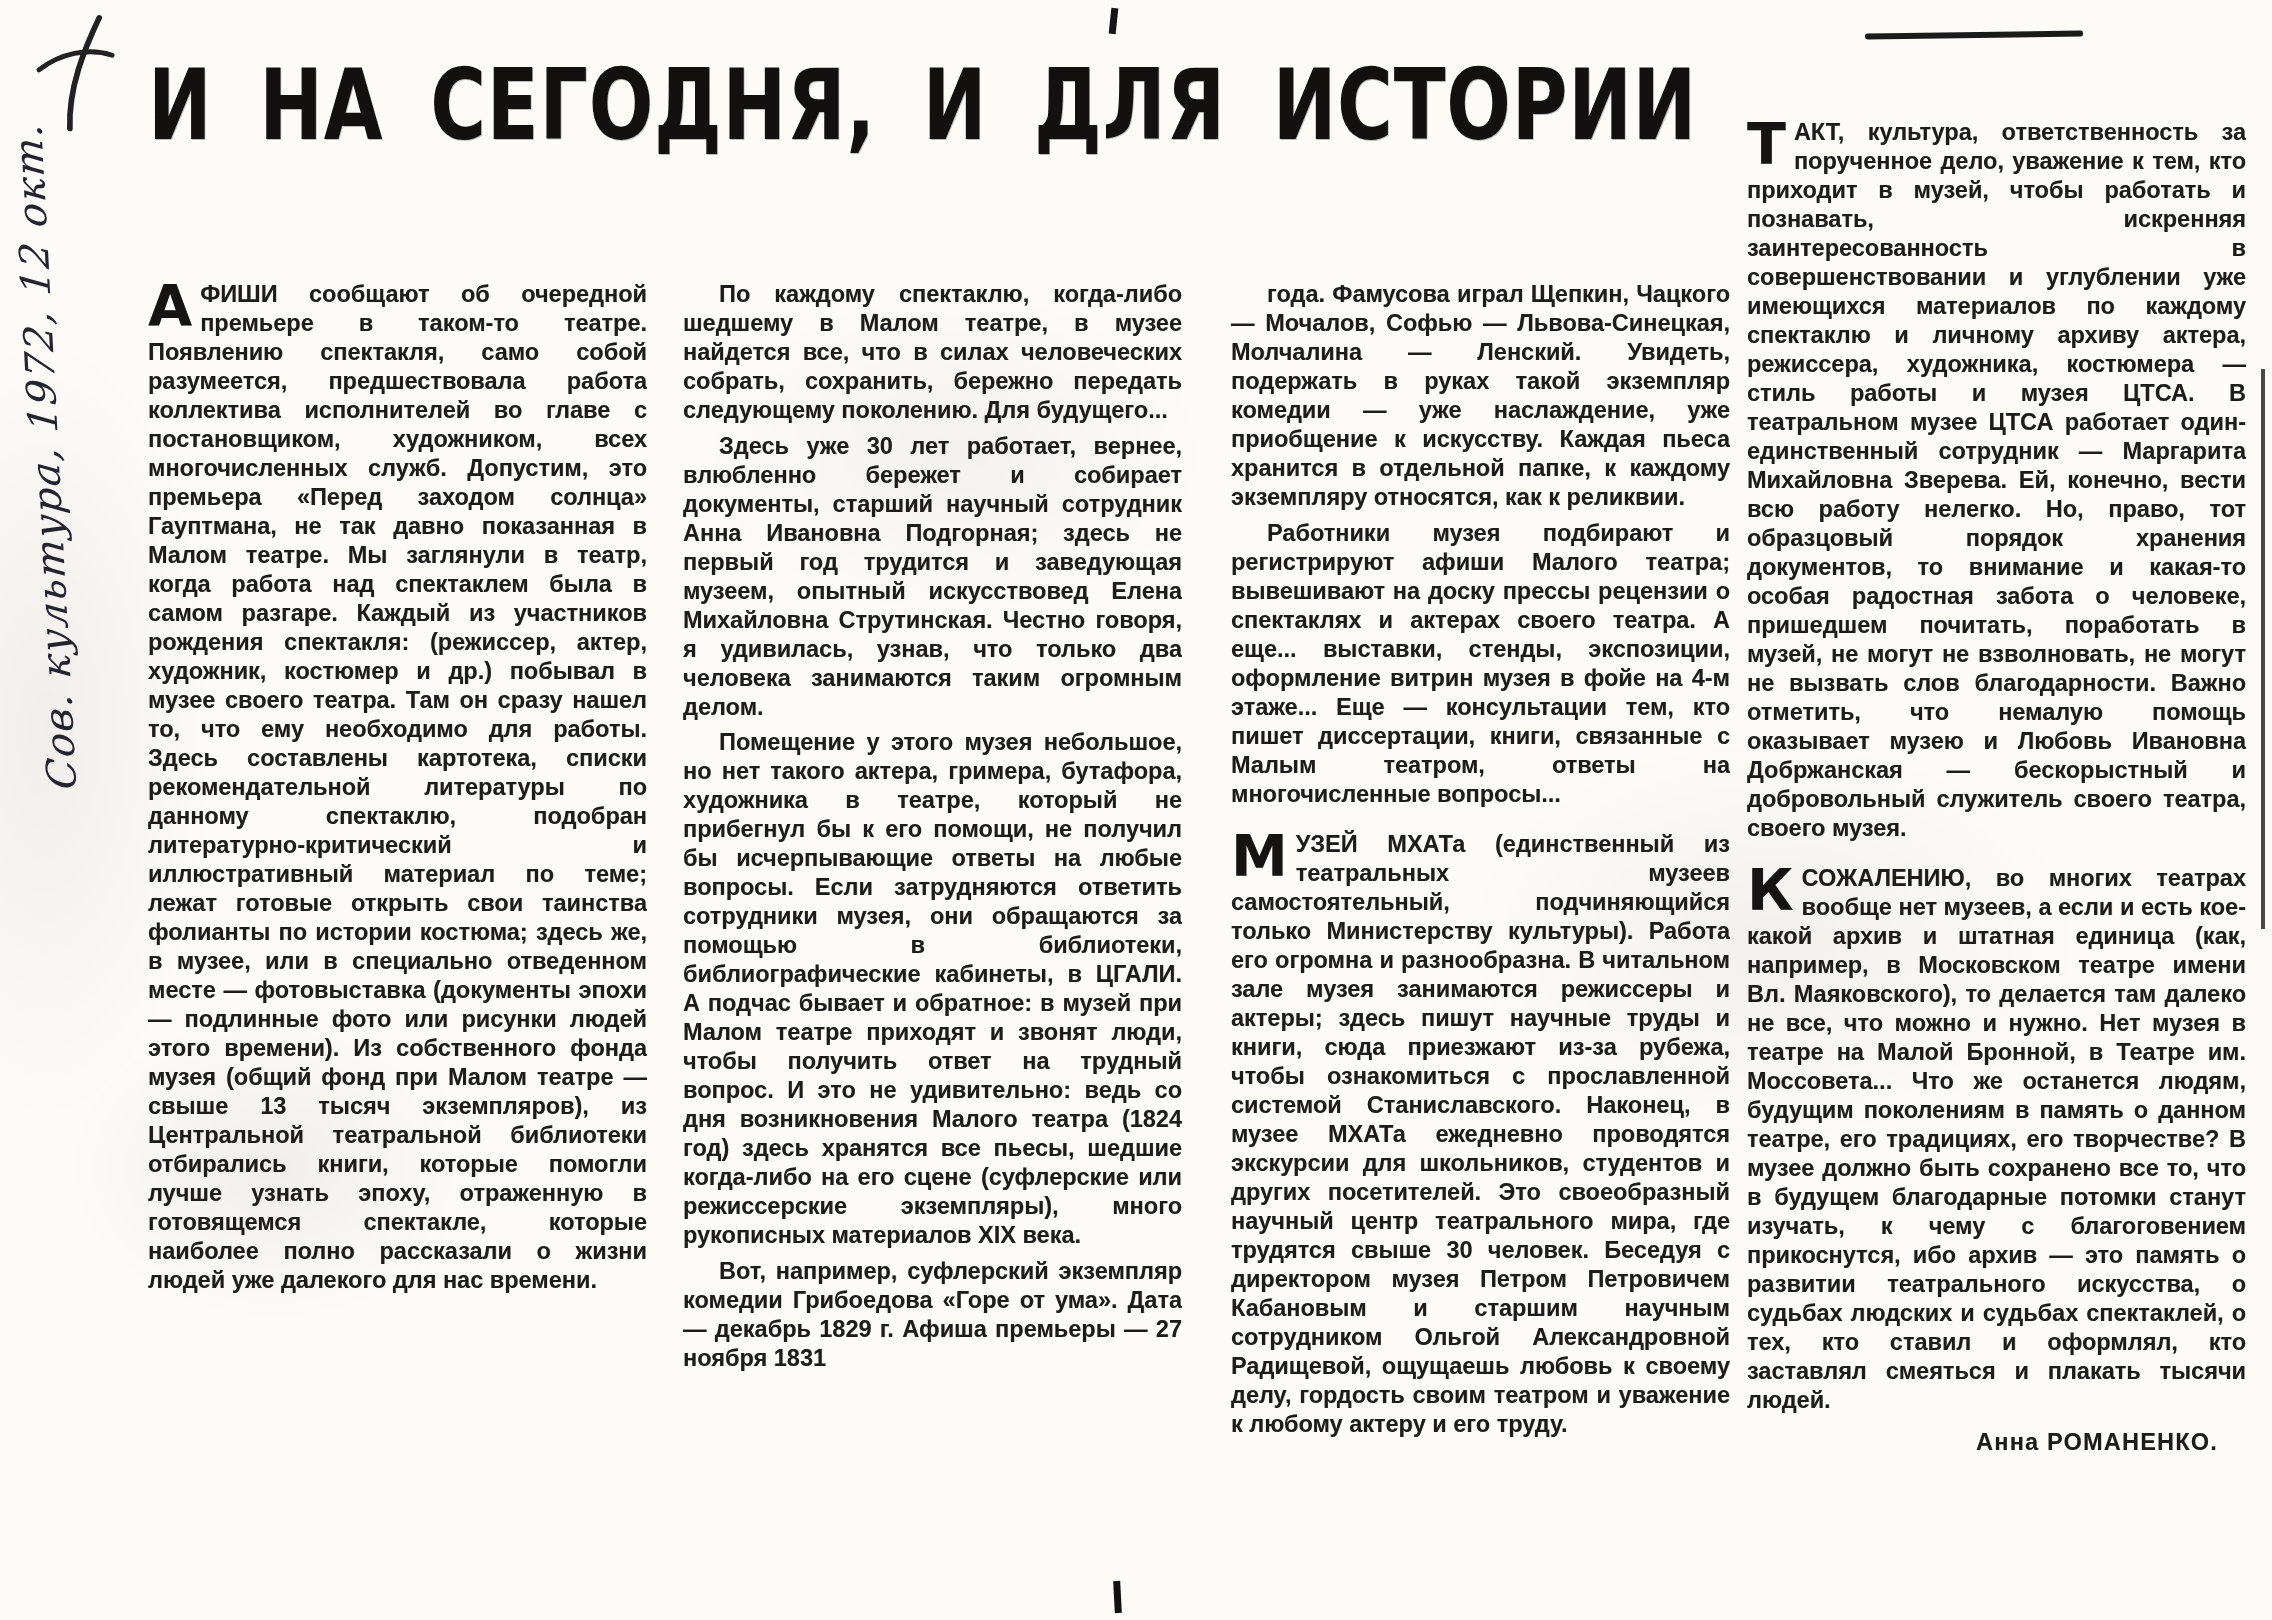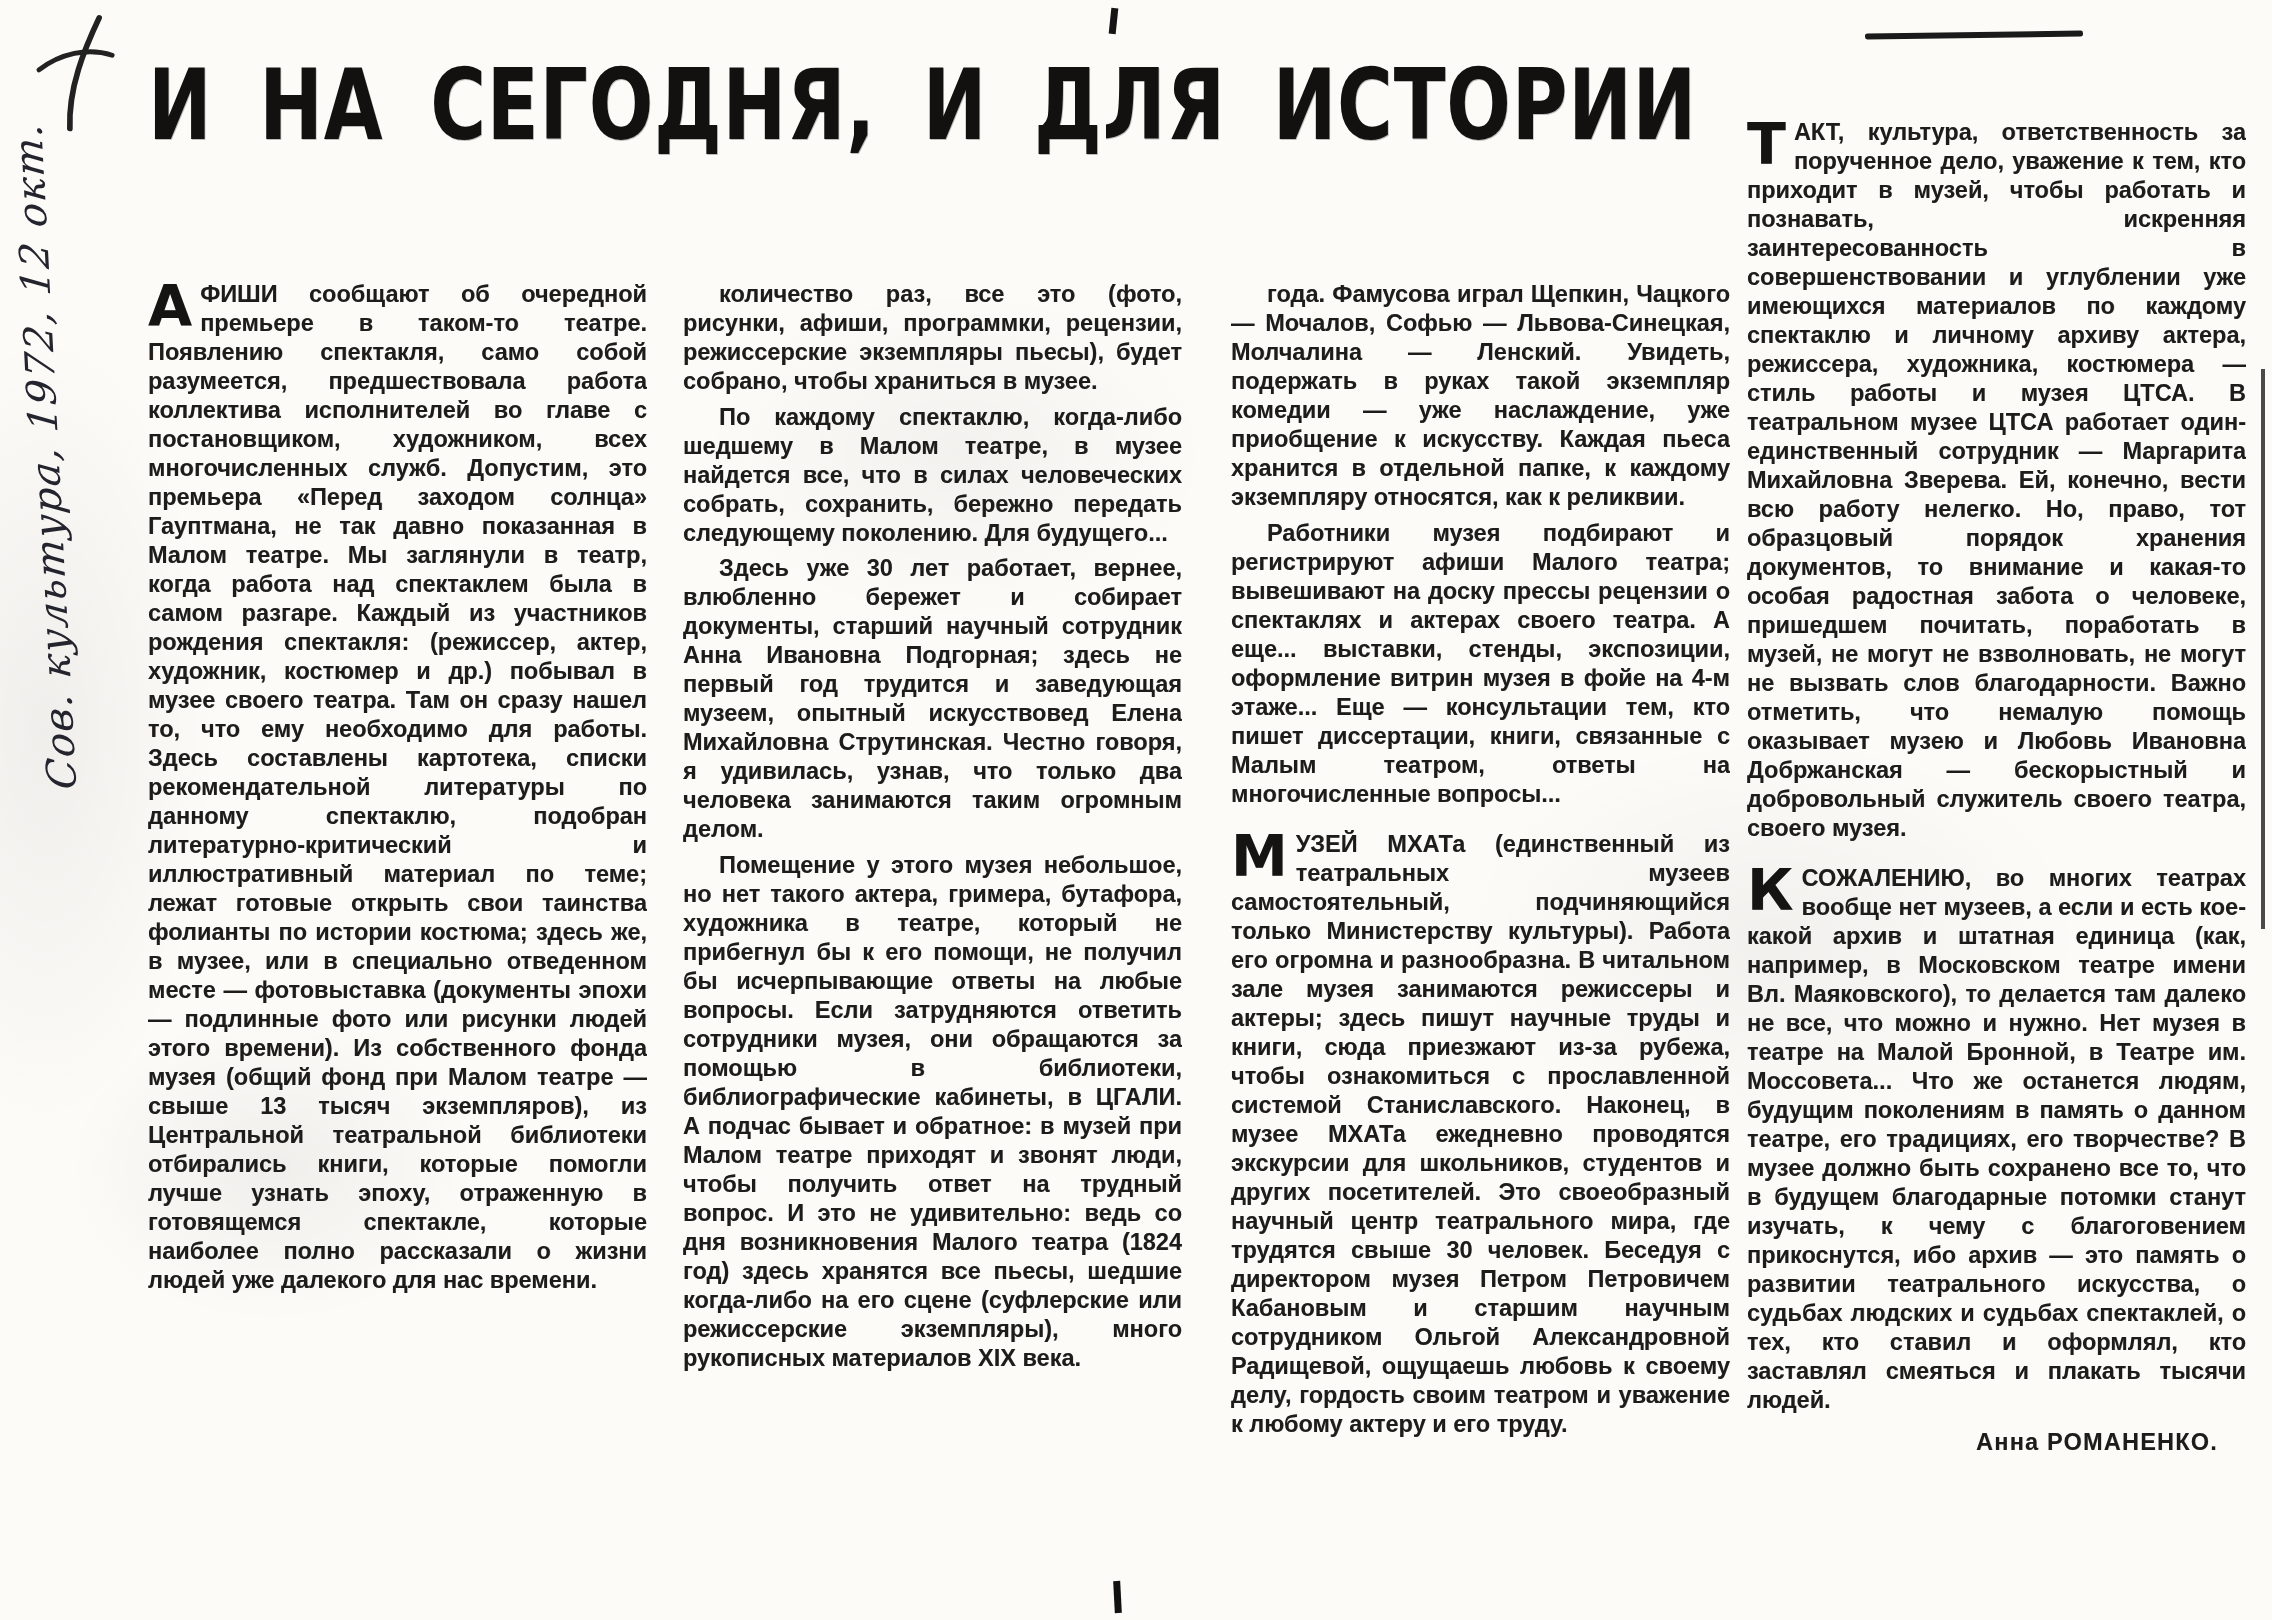--- a/index.html
+++ b/index.html
@@ -104,24 +104,24 @@
 
 <h1 class="headline">И НА СЕГОДНЯ, И ДЛЯ ИСТОРИИ</h1>
 
 <div class="col col-a">
     <div id="colp-0">
       <p class="has-dropcap"><span class="dropcap">А</span>ФИШИ сообщают об очередной премьере в таком-то театре. Появлению спектакля, само собой разумеется, предшествовала работа коллектива исполнителей во главе с постановщиком, художником, всех многочисленных служб. Допустим, это премьера «Перед заходом солнца» Гауптмана, не так давно показанная в Малом театре. Мы заглянули в театр, когда работа над спектаклем была в самом разгаре. Каждый из участников рождения спектакля: (режиссер, актер, художник, костюмер и др.) побывал в музее своего театра. Там он сразу нашел то, что ему необходимо для работы. Здесь составлены картотека, списки рекомендательной литературы по данному спектаклю, подобран литературно-критический и иллюстративный материал по теме; лежат готовые открыть свои таинства фолианты по истории костюма; здесь же, в музее, или в специально отведенном месте — фотовыставка (документы эпохи — подлинные фото или рисунки людей этого времени). Из собственного фонда музея (общий фонд при Малом театре — свыше 13 тысяч экземпляров), из Центральной театральной библиотеки отбирались книги, которые помогли лучше узнать эпоху, отраженную в готовящемся спектакле, которые наиболее полно рассказали о жизни людей уже далекого для нас времени.</p>
     </div>
   </div>
 <div class="col col-b">
     <div id="colp-1">
-      <p>количество раз, все это (фото, рисунки, афиши, программки, рецензии, режиссерские экземпляры пьесы), будет собрано, чтобы храниться в музее.</p>
       <p>По каждому спектаклю, когда-либо шедшему в Малом театре, в музее найдется все, что в силах человеческих собрать, сохранить, бережно передать следующему поколению. Для будущего...</p>
       <p>Здесь уже 30 лет работает, вернее, влюбленно бережет и собирает документы, старший научный сотрудник Анна Ивановна Подгорная; здесь не первый год трудится и заведующая музеем, опытный искусствовед Елена Михайловна Струтинская. Честно говоря, я удивилась, узнав, что только два человека занимаются таким огромным делом.</p>
       <p>Помещение у этого музея небольшое, но нет такого актера, гримера, бутафора, художника в театре, который не прибегнул бы к его помощи, не получил бы исчерпывающие ответы на любые вопросы. Если затрудняются ответить сотрудники музея, они обращаются за помощью в библиотеки, библиографические кабинеты, в ЦГАЛИ. А подчас бывает и обратное: в музей при Малом театре приходят и звонят люди, чтобы получить ответ на трудный вопрос. И это не удивительно: ведь со дня возникновения Малого театра (1824 год) здесь хранятся все пьесы, шедшие когда-либо на его сцене (суфлерские или режиссерские экземпляры), много рукописных материалов XIX века.</p>
+      <p>Вот, например, суфлерский экземпляр комедии Грибоедова «Горе от ума». Дата — декабрь 1829 г. Афиша премьеры — 27 ноября 1831</p>
     </div>
   </div>
 <div class="col col-c">
     <div id="colp-2">
       <p>года. Фамусова играл Щепкин, Чацкого — Мочалов, Софью — Львова-Синецкая, Молчалина — Ленский. Увидеть, подержать в руках такой экземпляр комедии — уже наслаждение, уже приобщение к искусству. Каждая пьеса хранится в отдельной папке, к каждому экземпляру относятся, как к реликвии.</p>
       <p>Работники музея подбирают и регистрируют афиши Малого театра; вывешивают на доску прессы рецензии о спектаклях и актерах своего театра. А еще... выставки, стенды, экспозиции, оформление витрин музея в фойе на 4-м этаже... Еще — консультации тем, кто пишет диссертации, книги, связанные с Малым театром, ответы на многочисленные вопросы...</p>
       <p class="has-dropcap"><span class="dropcap">М</span>УЗЕЙ МХАТа (единственный из театральных музеев самостоятельный, подчиняющийся только Министерству культуры). Работа его огромна и разнообразна. В читальном зале музея занимаются режиссеры и актеры; здесь пишут научные труды и книги, сюда приезжают из-за рубежа, чтобы ознакомиться с прославленной системой Станиславского. Наконец, в музее МХАТа ежедневно проводятся экскурсии для школьников, студентов и других посетителей. Это своеобразный научный центр театрального мира, где трудятся свыше 30 человек. Беседуя с директором музея Петром Петровичем Кабановым и старшим научным сотрудником Ольгой Александровной Радищевой, ощущаешь любовь к своему делу, гордость своим театром и уважение к любому актеру и его труду.</p>
     </div>
   </div>
 <div class="col col-d">

